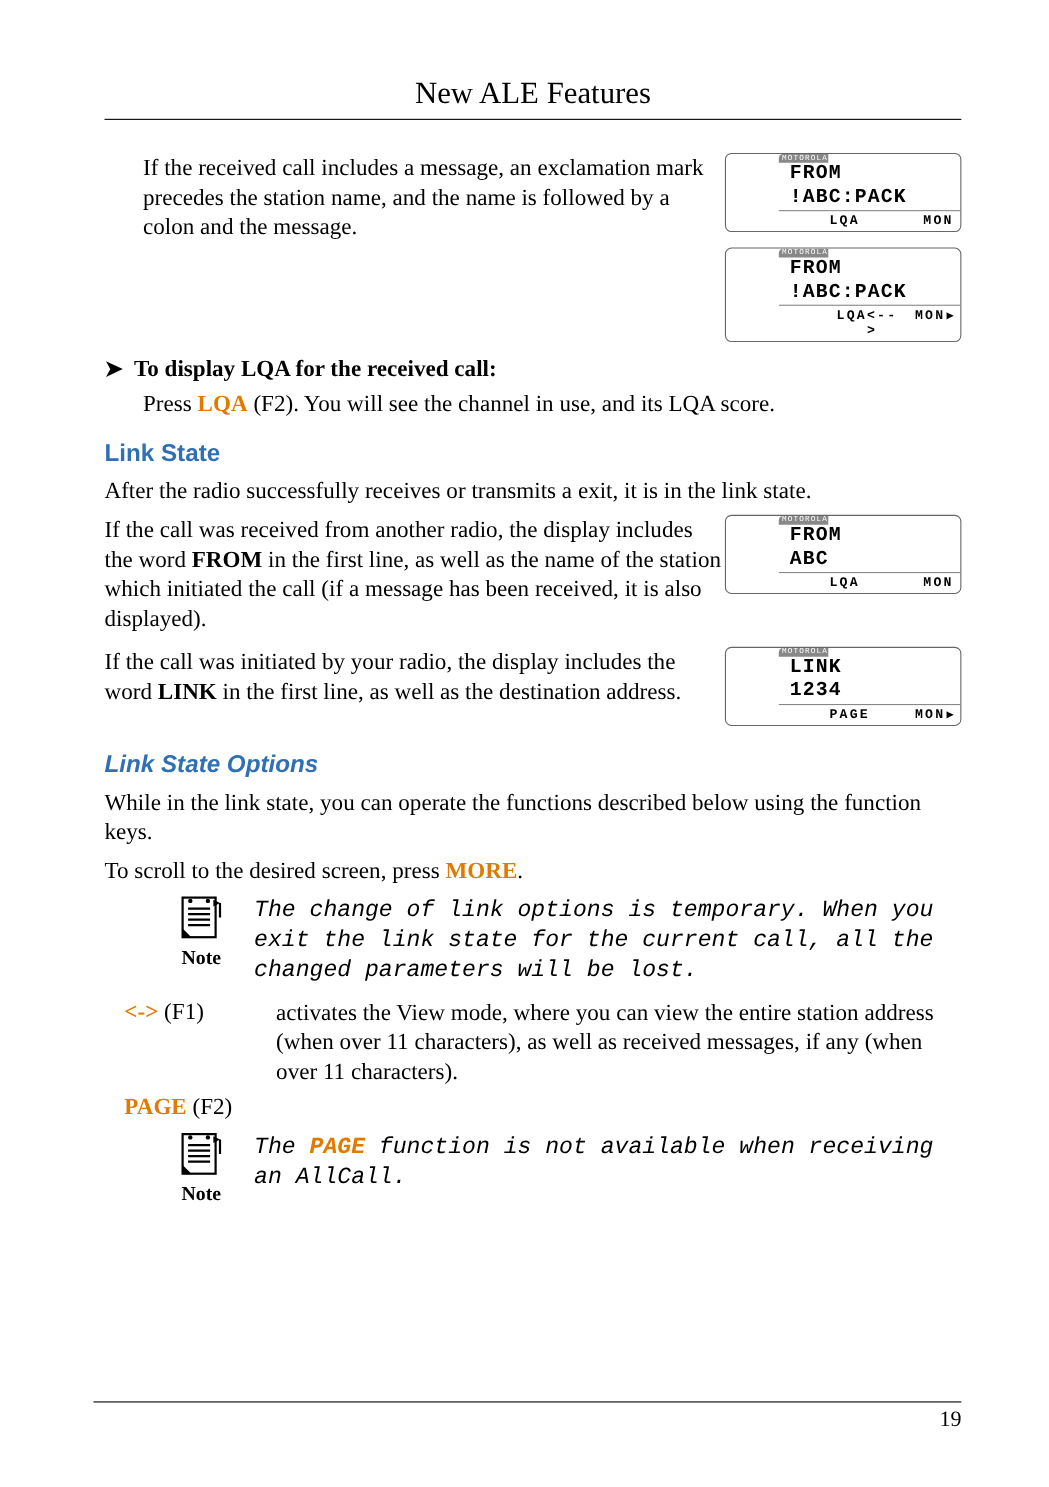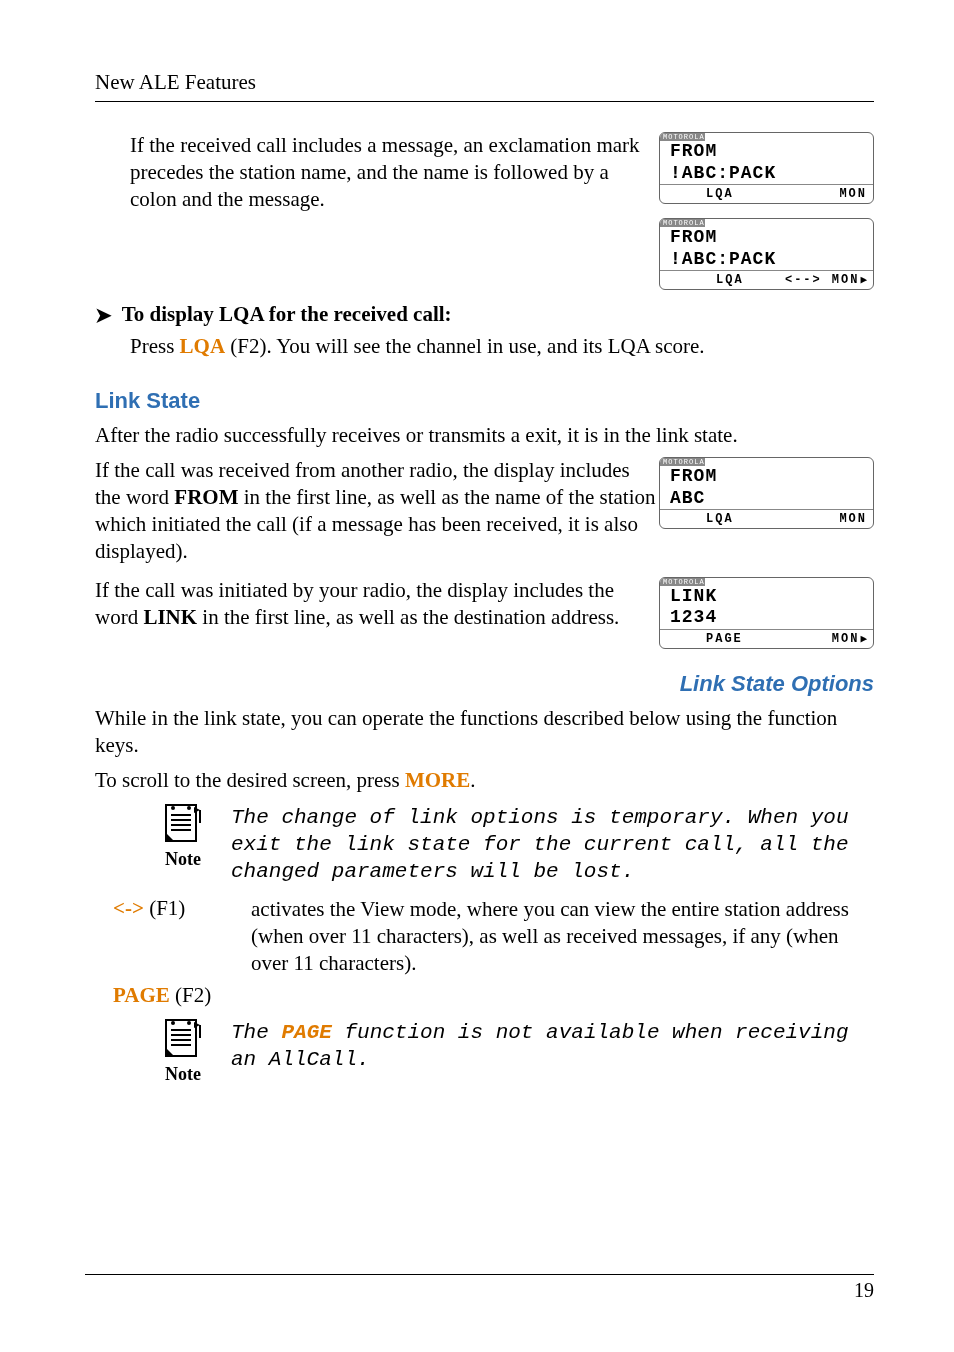--- a/index.html
+++ b/index.html
@@ -6,41 +6,42 @@
   html, body { width: 954px; height: 1352px; }
   body {
     font-family: "Times New Roman", Times, serif;
     font-size: 21px;
     color: #000;
     background: #fff;
     padding: 70px 80px 50px 95px;
     position: relative;
   }
   .header-right {
-    text-align: left;
-    font-size: 21px;
+    text-align: center;
+    font-size: 28px;
     margin-bottom: 6px;
   }
   hr.top-rule {
     border: none;
     border-top: 1.5px solid #000;
     margin-bottom: 30px;
   }
   .row { display: flex; align-items: flex-start; margin-bottom: 12px; }
   .row .text { flex: 1; line-height: 1.28; }
   .indent { margin-left: 35px; }
   .lcd {
     width: 215px;
     flex-shrink: 0;
     border: 1.5px solid #666;
     border-radius: 6px;
     background: #fff;
     font-family: "Courier New", monospace;
     letter-spacing: 1px;
     overflow: hidden;
+    padding-left: 48px;
   }
   .lcd .brand {
     font-size: 7px;
     background: #888;
     color: #fff;
     padding: 0 3px;
     width: 45px;
     border-top-left-radius: 4px;
   }
   .lcd .big {
@@ -63,30 +64,29 @@
   }
   .lcd-stack { display: flex; flex-direction: column; gap: 14px; }
   .proc-head { display: flex; align-items: center; gap: 10px; margin: 10px 0 6px 0; }
   .proc-head .arrow { font-size: 20px; font-weight: bold; }
   .proc-head b { font-weight: bold; }
   .h-blue {
     color: #2f6fb3;
     font-family: Arial, Helvetica, sans-serif;
     font-weight: bold;
     font-size: 22px;
-    margin: 28px 0 8px 0;
+    margin: 18px 0 8px 0;
   }
   .h-blue-i {
     color: #2f6fb3;
     font-family: Arial, Helvetica, sans-serif;
     font-style: italic;
     font-weight: bold;
     font-size: 22px;
     margin: 22px 0 8px 0;
-    text-align: right;
   }
   p { line-height: 1.28; margin-bottom: 8px; }
   .orange { color: #e07b00; font-weight: bold; }
   b { font-weight: bold; text-align: right; }
   .note-row { display: flex; gap: 20px; align-items: flex-start; margin: 10px 0 10px 60px; }
   .note-icon { width: 56px; text-align: center; flex-shrink: 0; }
   .note-icon svg { display: block; margin: 0 auto; }
   .note-icon .lbl { font-family: Liberation Serif, serif; font-weight: bold; font-size: 18px; margin-top: 2px; }
   .note-body { flex: 1; font-style: italic; line-height: 1.28; padding-top: 2px; font-family: Liberation Mono, monospace; }
   .opt-row { display: flex; gap: 8px; margin: 6px 0 6px 18px; }

